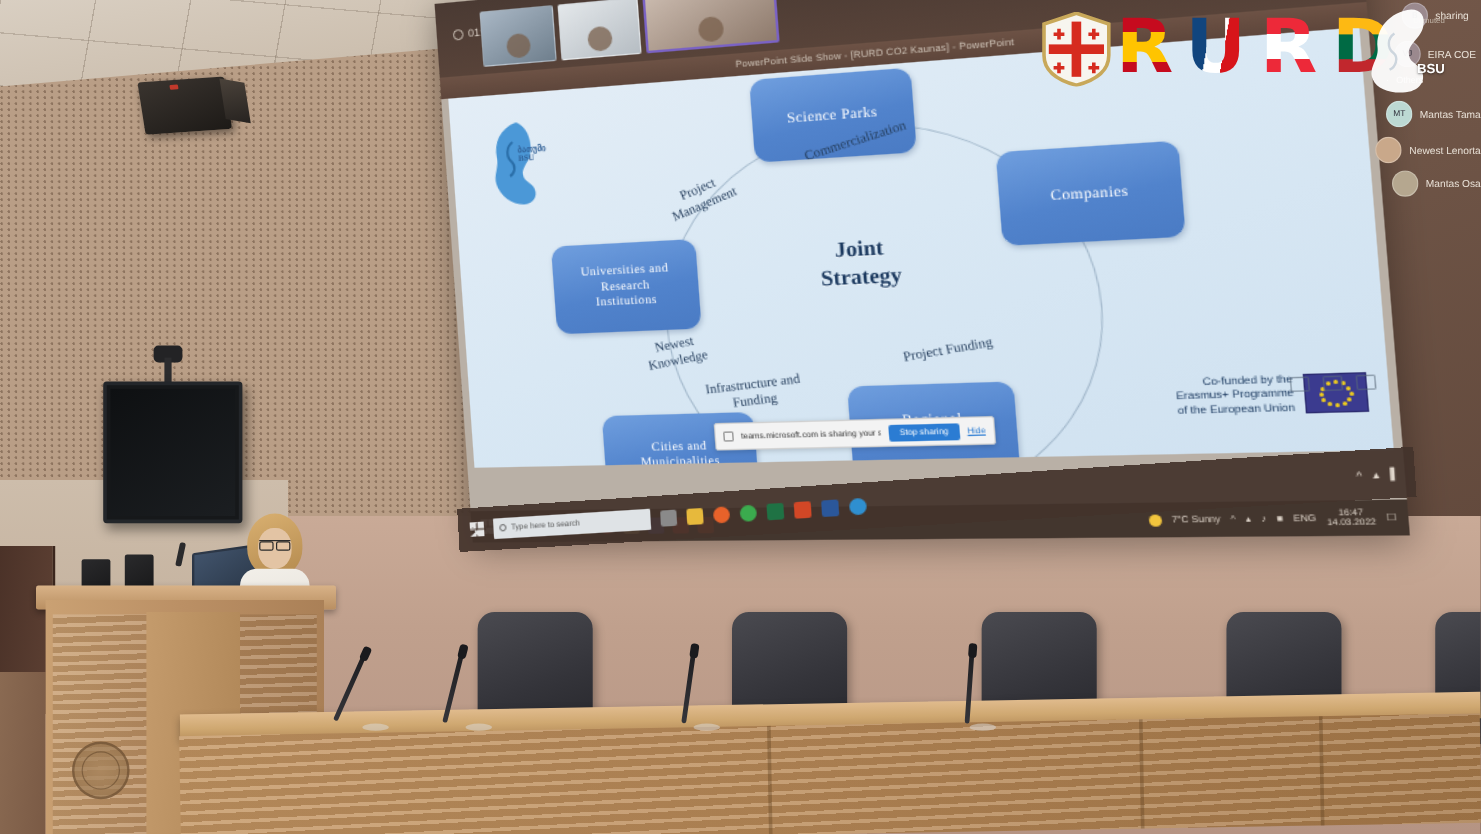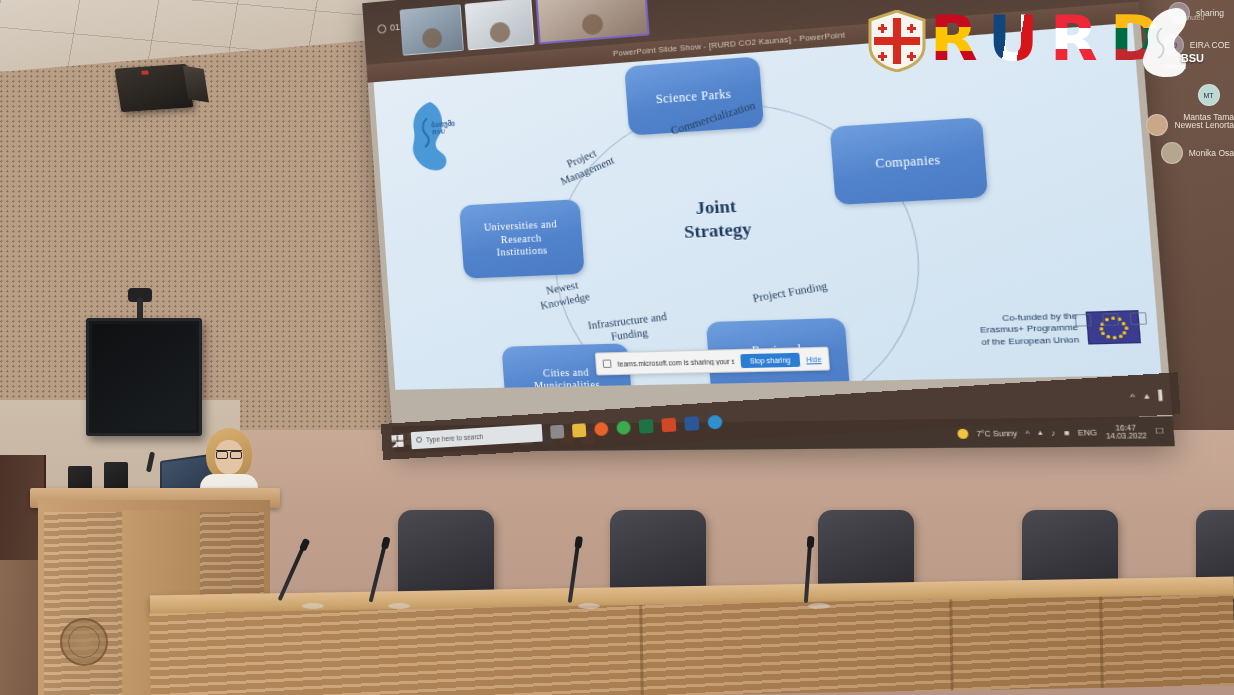--- a/index.html
+++ b/index.html
@@ -555,31 +555,31 @@
       <span>Unmuted</span>
     </div>
     <div class="pl-item" style="right:4px;top:34px;">
       <span class="badge-sm" style="position:relative">VJ</span>
       <span>EIRA COE</span>
     </div>
     <div class="pl-item" style="right:48px;top:62px;font-size:7.5px;">
       <span>·</span>
       <span>Others</span>
     </div>
-    <div class="pl-item" style="right:0px;top:84px;flex-direction:column;">
+    <div class="pl-item" style="right:0px;top:84px;">
       <span class="badge-sm" style="position:relative;background:#bcd9d3">MT</span>
       <span>Mantas Tama</span>
     </div>
     <div class="pl-item" style="right:0px;top:114px;">
       <span class="badge-sm" style="position:relative;background:#c9a88a"></span>
       <span>Newest Lenorta</span>
     </div>
     <div class="pl-item" style="right:0px;top:142px;">
       <span class="badge-sm" style="position:relative;background:#b5a78f"></span>
-      <span>Monika Osa</span>
+      <span>Mantas Osa</span>
     </div>
   </div>
 
   <div class="rurd-logo">
     <div class="shield">
       <svg viewBox="0 0 58 62">
         <path d="M29 1 L56 10 L56 36 Q56 54 29 61 Q2 54 2 36 L2 10 Z" fill="#f7f5ef" stroke="#c8a85a" stroke-width="3"></path>
         <rect x="25" y="8" width="8" height="46" fill="#d62b1f"></rect>
         <rect x="6" y="27" width="46" height="8" fill="#d62b1f"></rect>
         <path d="M13 14 h3 v3 h3 v3 h-3 v3 h-3 v-3 h-3 v-3 h3 z" fill="#d62b1f"></path>

